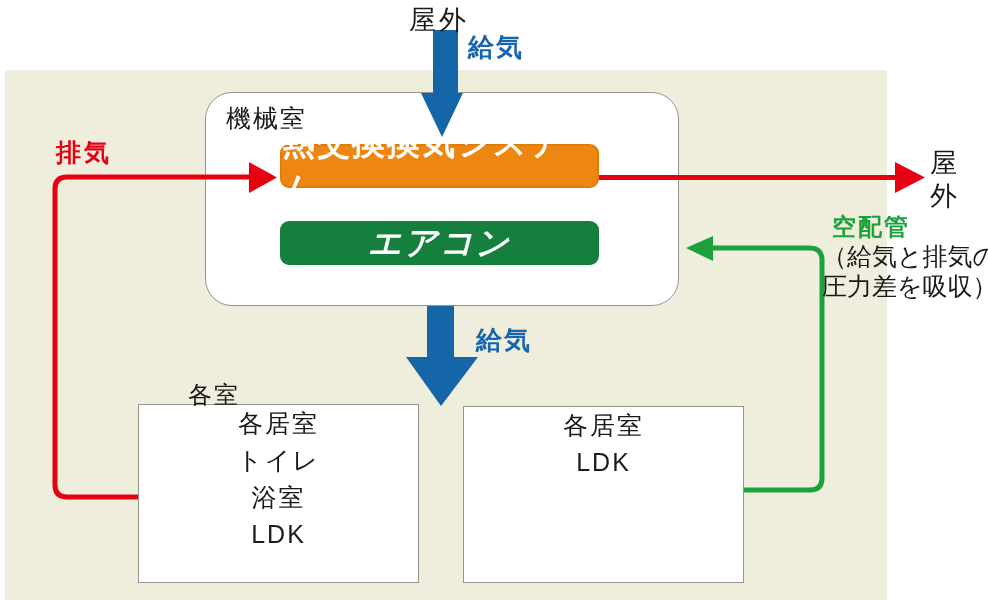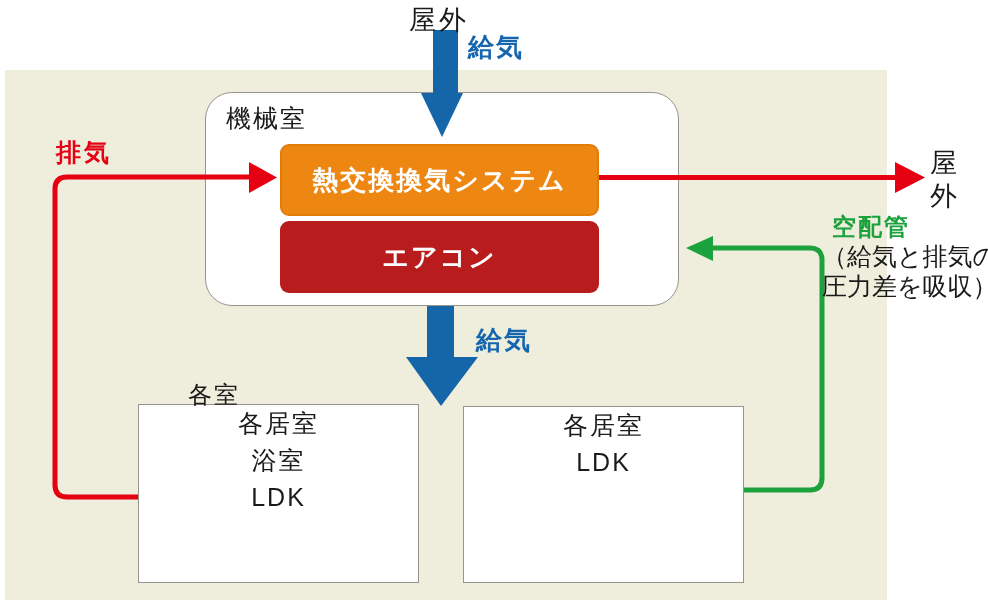--- a/index.html
+++ b/index.html
@@ -26,27 +26,27 @@
     border:1.5px solid #97948e;
     box-sizing:border-box;
   }
   #machine-room{left:205px;top:92px;width:474px;height:214px;border-radius:27px;}
   #machine-room-label{
     position:absolute;left:20px;top:9px;
     font-size:25px;color:#1a1a1a;letter-spacing:2px;
   }
   .unit{
     position:absolute;
-    left:74px;width:319px;height:72px;
+    left:74px;width:319px;height:44px;
     border-radius:9px;
     display:flex;align-items:center;justify-content:center;
-    color:#ffffff;font-size:26px;font-weight:bold;letter-spacing:2px;
+    color:#ffffff;font-size:33px;font-weight:bold;letter-spacing:2px;
   }
   #hex-unit{top:51px;background:#ee8712;border:2px solid #e07d06;box-sizing:border-box;}
-  #aircon-unit{top:128px;background:#b91c1c;}
+  #aircon-unit{top:128px;background:#15803d;font-style:italic;}
   #room-left{left:138px;top:404px;width:281px;height:179px;}
   #room-right{left:463px;top:406px;width:281px;height:177px;}
   .room-lines{
     position:absolute;inset:0;
     display:flex;flex-direction:column;
     align-items:center;justify-content:flex-start;
     font-size:25px;color:#1a1a1a;line-height:37px;letter-spacing:2px;
   }
   .lbl{position:absolute;white-space:nowrap;}
   #outdoor-top{left:409px;top:2px;font-size:27px;color:#1a1a1a;letter-spacing:3px;}
@@ -75,20 +75,21 @@
       <span>熱交換換気システム</span>
     </div>
     <div id="aircon-unit" class="unit">
       <span>エアコン</span>
     </div>
   </div>
 
   <div id="room-left" class="white-box">
     <div class="room-lines">
       <div>各居室</div>
+      <div>トイレ</div>
       <div>浴室</div>
       <div>LDK</div>
     </div>
   </div>
   <div id="room-right" class="white-box">
     <div class="room-lines">
       <div>各居室</div>
       <div>LDK</div>
     </div>
   </div>

